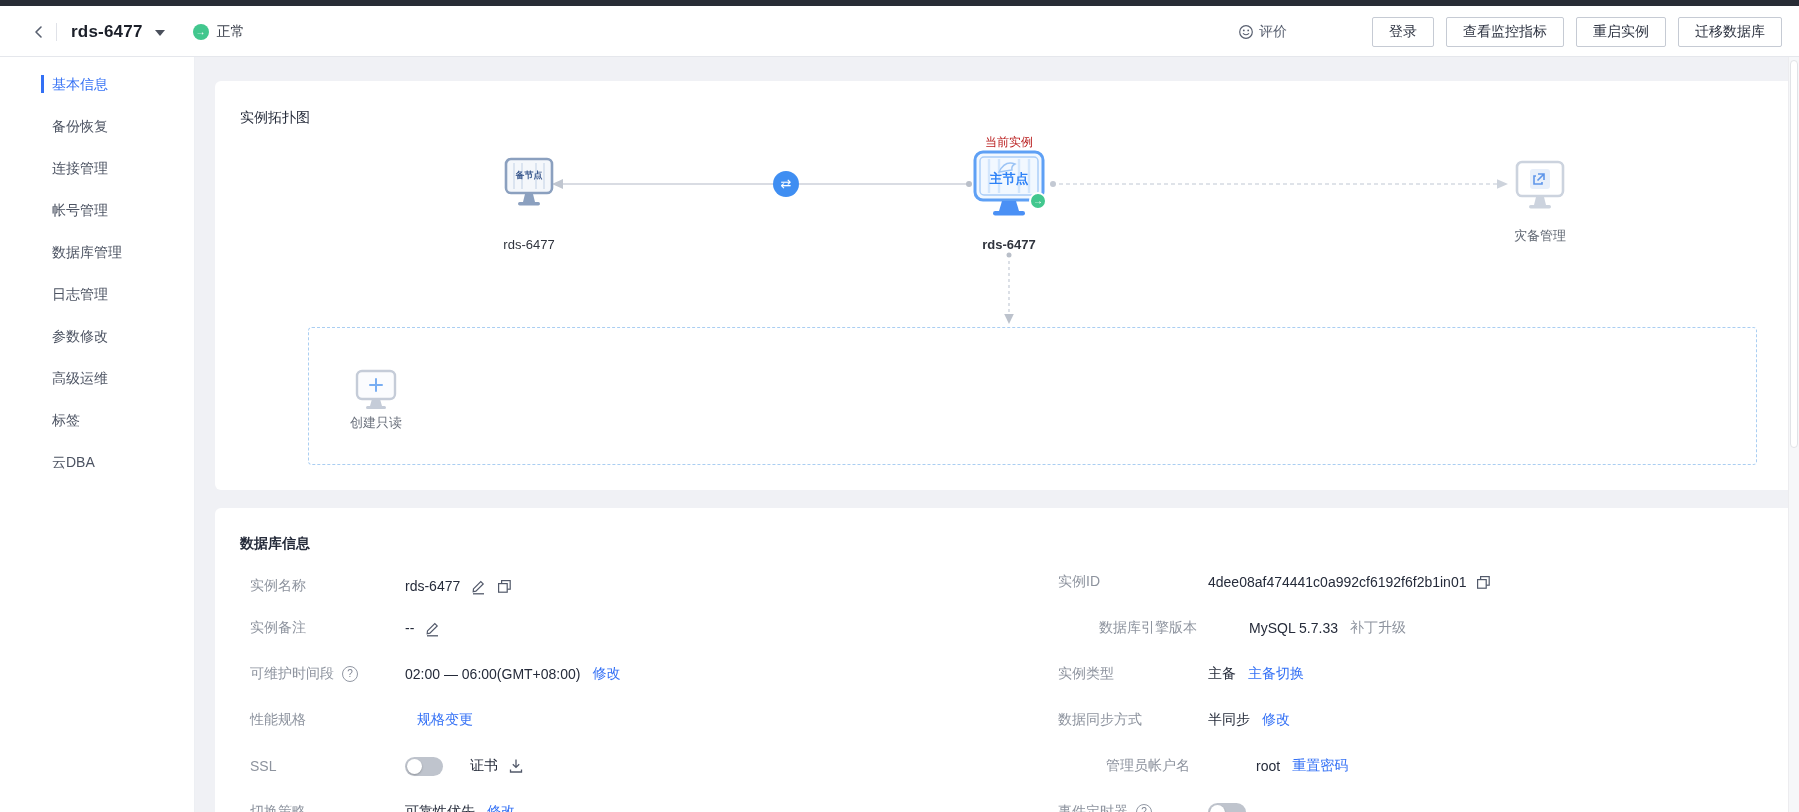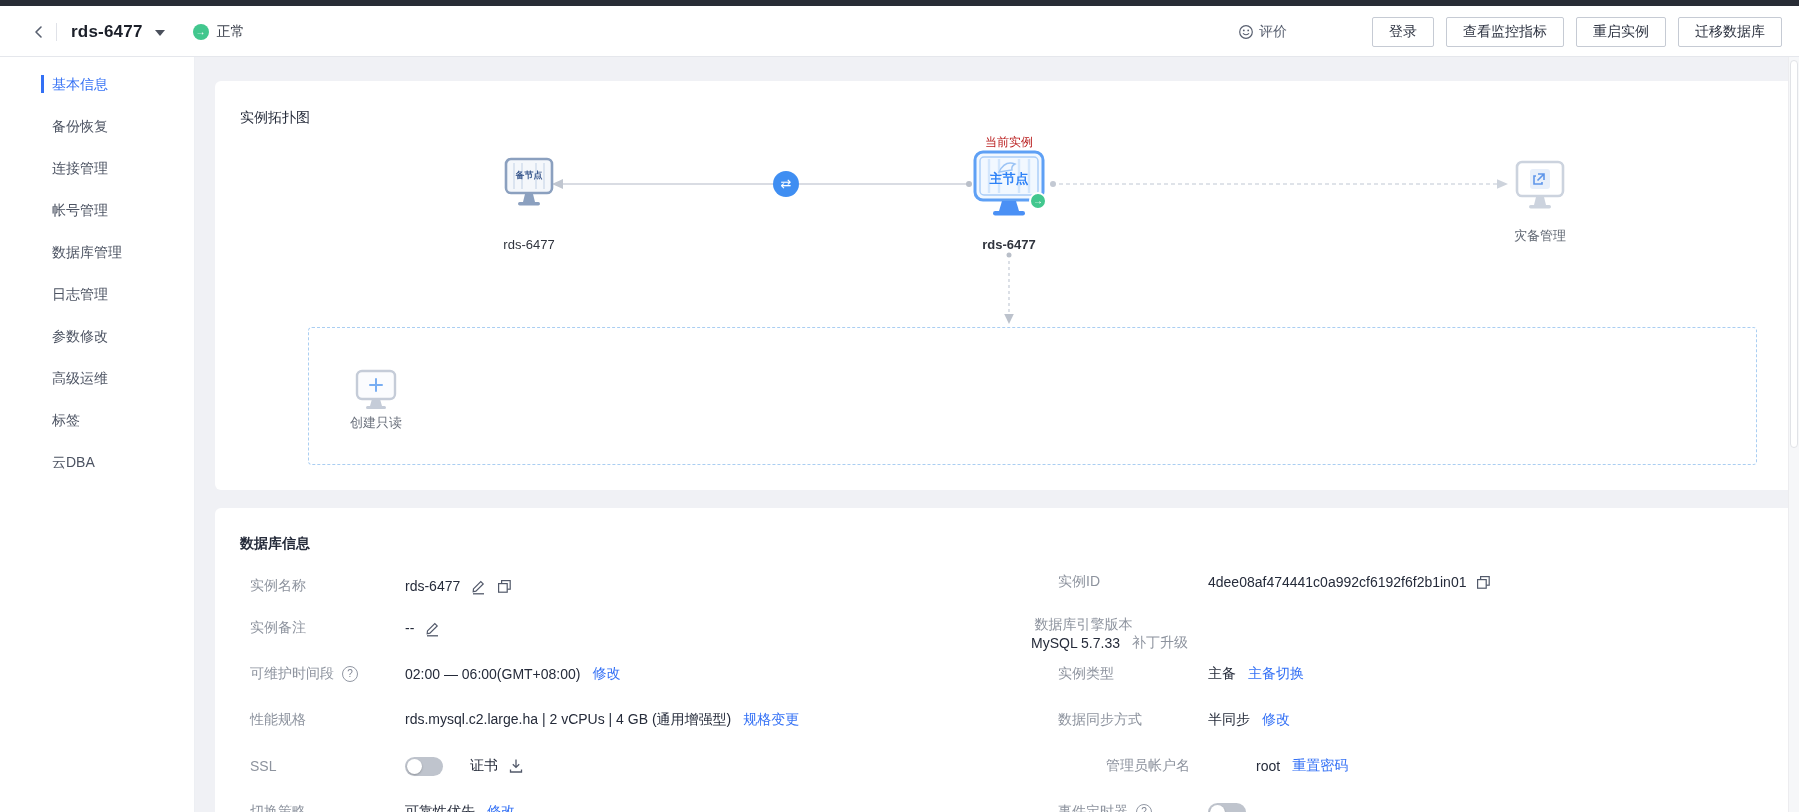--- a/index.html
+++ b/index.html
@@ -259,21 +259,21 @@
         <span class="iparts">
           <span class="pt-text">--</span>
           <span class="pt-icon">
             <svg width="17" height="17" viewBox="0 0 17 17">
               <path d="M3.5 10.8 L10.8 3.5 L13.2 5.9 L5.9 13.2 L3.2 13.8 Z" fill="none" stroke="#52596a" stroke-width="1.2"></path>
               <line x1="3" y1="15.8" x2="14" y2="15.8" stroke="#52596a" stroke-width="1.3"></line>
             </svg>
           </span>
         </span>
       </div>
-      <div class="info-cell cell-right" style="left: 816px; top: 108px; flex-direction: column;">
+      <div class="info-cell cell-right" style="left: 884px; top: 108px;">
         <span class="ilabel">
           <span>数据库引擎版本</span>
         </span>
         <span class="iparts">
           <span class="pt-text">MySQL 5.7.33</span>
           <span class="pt-muted">补丁升级</span>
         </span>
       </div>
       <div class="info-cell cell-left" style="left: 35px; top: 154px;">
         <span class="ilabel">
@@ -292,21 +292,20 @@
         <span class="iparts">
           <span class="pt-text">主备</span>
           <span class="pt-link">主备切换</span>
         </span>
       </div>
       <div class="info-cell cell-left" style="left: 35px; top: 200px;">
         <span class="ilabel">
           <span>性能规格</span>
         </span>
         <span class="iparts">
-          <span class="pt-text">rds.mysql.c2.large.ha | 2 vCPUs | 4 GB (通用增强型)</span>
           <span class="pt-link">规格变更</span>
         </span>
       </div>
       <div class="info-cell cell-right" style="left: 843px; top: 200px;">
         <span class="ilabel">
           <span>数据同步方式</span>
         </span>
         <span class="iparts">
           <span class="pt-text">半同步</span>
           <span class="pt-link">修改</span>

